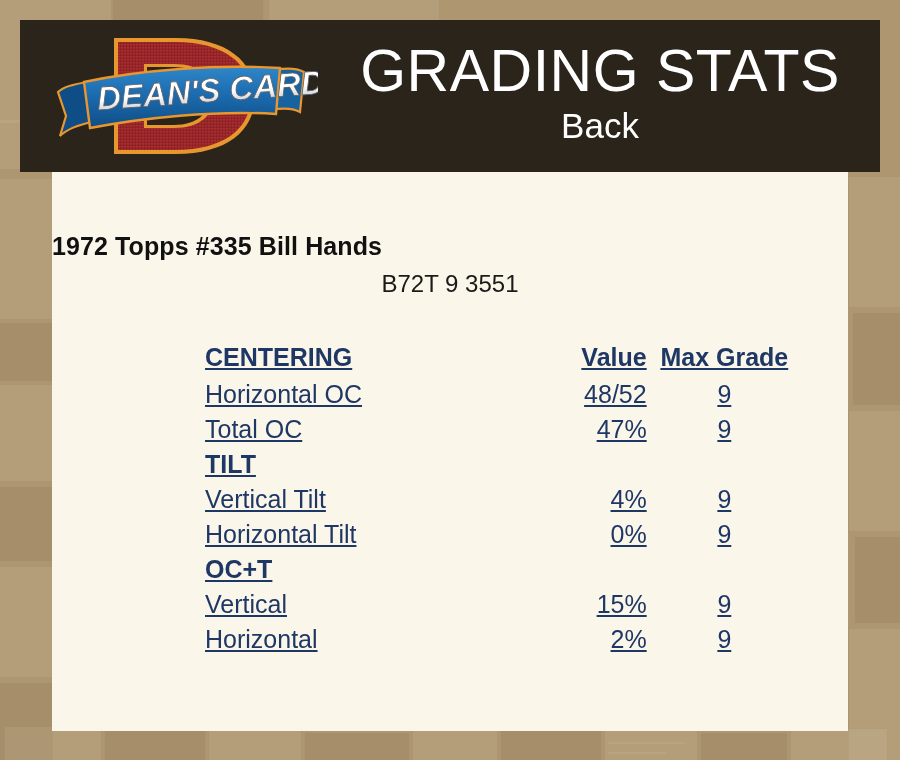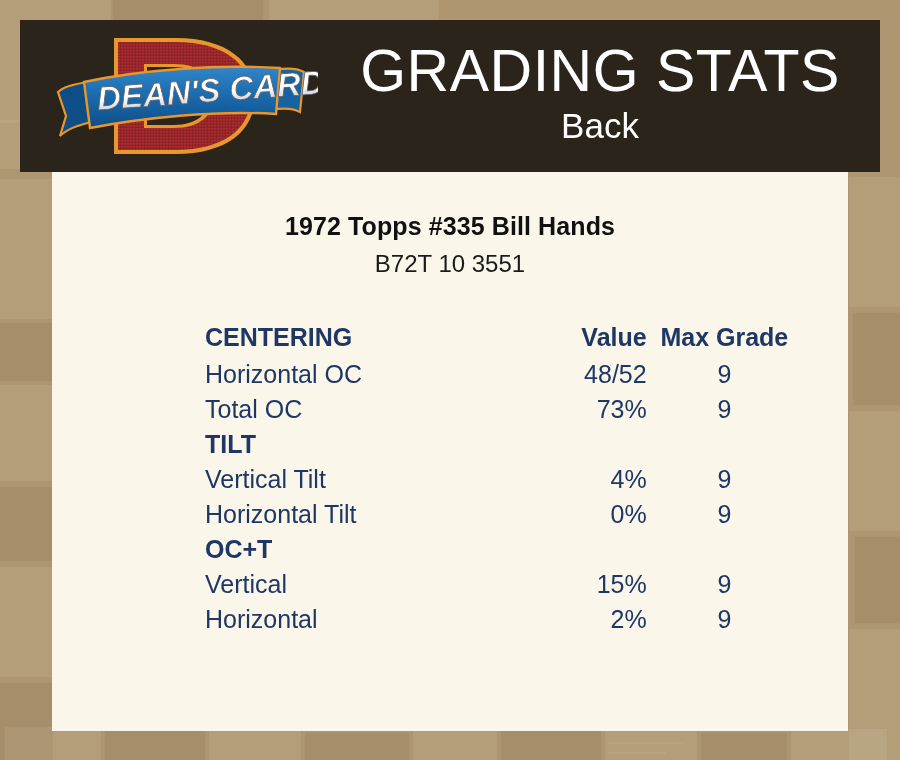--- a/index.html
+++ b/index.html
@@ -95,41 +95,42 @@
   .panel {
     position: absolute;
     left: 52px;
     top: 172px;
     width: 796px;
     height: 559px;
     background: #fbf6ea;
   }
 
   .card-title {
-    text-align: center;
-    margin-top: 40px;
+    text-align: left;
+    margin-top: 60px;
     font-size: 25px;
     font-weight: bold;
     color: #111111;
     letter-spacing: 0.1px;
   }
   .card-sku {
     text-align: center;
     margin-top: 9px;
     font-size: 24px;
     font-weight: normal;
     color: #1a1a1a;
   }
 
   
   .stats {
     margin: 39px 0 0 0;
     width: 796px;
     border-collapse: collapse;
     color: #1e3765;
+    text-decoration: underline;
   }
   .stats td {
     padding: 0;
     font-size: 25px;
     line-height: 35px;
     vertical-align: baseline;
   }
   .col-label  { width: 420px; padding-left: 101px !important; text-align: left; }
   .col-value  { width: 167px; text-align: right; }
   .col-grade  { width: 208px; text-align: center; padding-right: 46px !important; }
@@ -228,38 +229,38 @@
 
     <div class="header-titles">
       <div class="header-title">GRADING STATS</div>
       <div class="header-subtitle">Back</div>
     </div>
   </div>
 
   <div class="panel">
 
     <div class="card-title">1972 Topps #335 Bill Hands</div>
-    <div class="card-sku">B72T 10 3551</div>
+    <div class="card-sku">B72T 9 3551</div>
 
     <table class="stats">
       <tbody>
         <tr class="hdr">
           <td class="col-label" style="padding-left:153px !important;">CENTERING</td>
           <td class="col-value">Value</td>
           <td class="col-grade">Max Grade</td>
         </tr>
 
         <tr>
           <td class="col-label row-label">Horizontal OC</td>
           <td class="col-value">48/52</td>
           <td class="col-grade">9</td>
         </tr>
         <tr>
           <td class="col-label row-label">Total OC</td>
-          <td class="col-value">73%</td>
+          <td class="col-value">47%</td>
           <td class="col-grade">9</td>
         </tr>
 
         <tr class="section">
           <td class="col-label" style="padding-left:153px !important;">TILT</td>
           <td class="col-value"></td>
           <td class="col-grade"></td>
         </tr>
         <tr>
           <td class="col-label row-label">Vertical Tilt</td>

